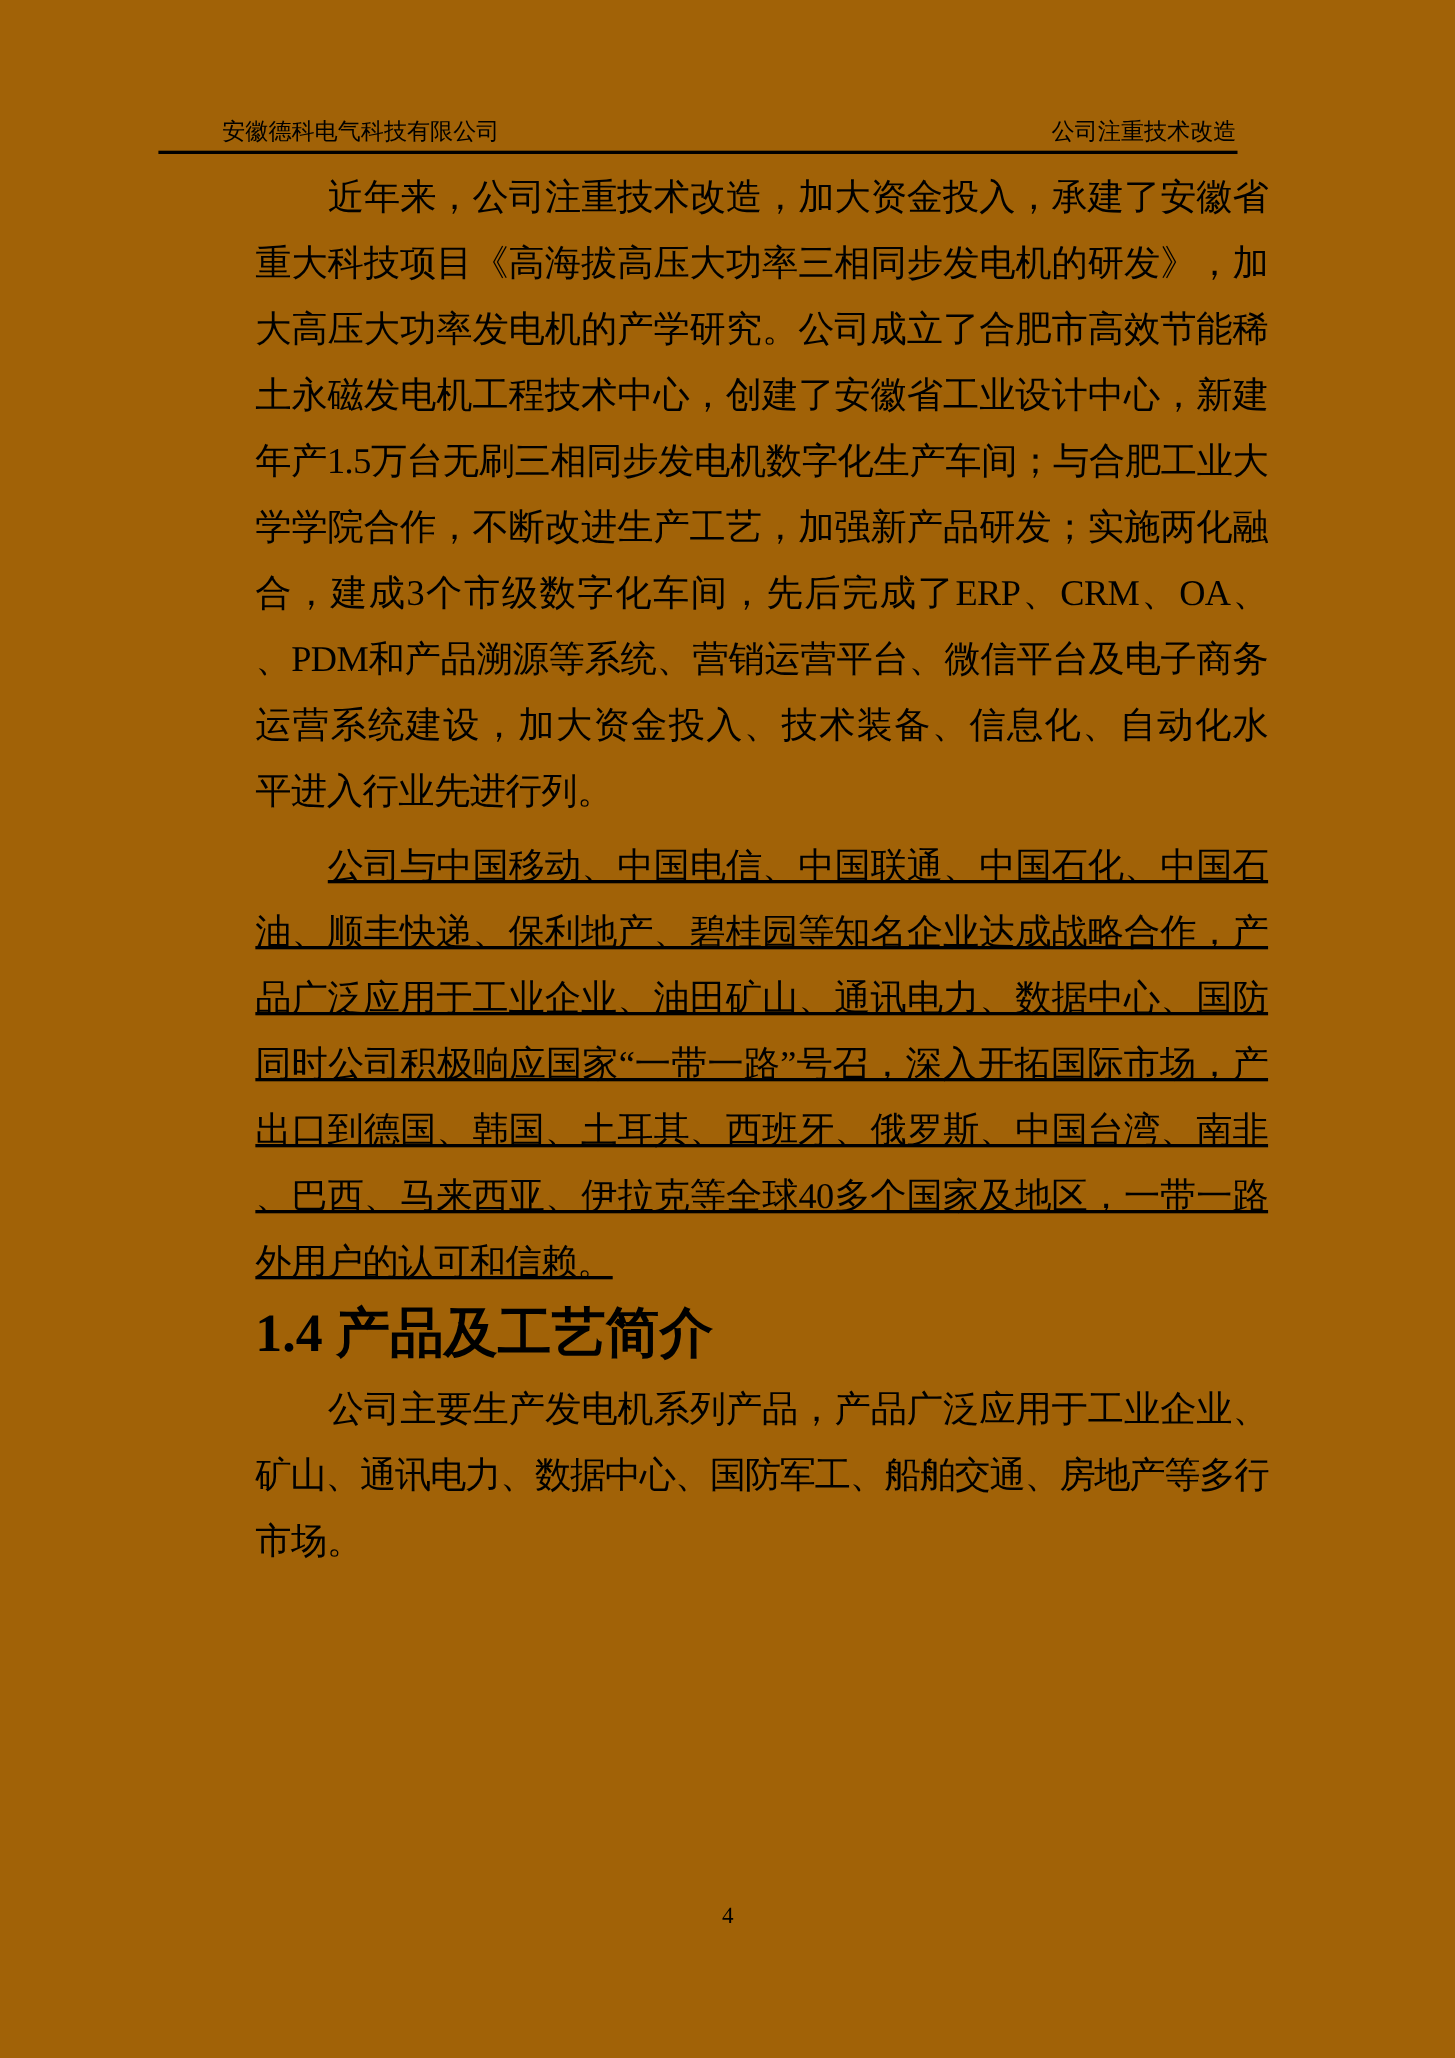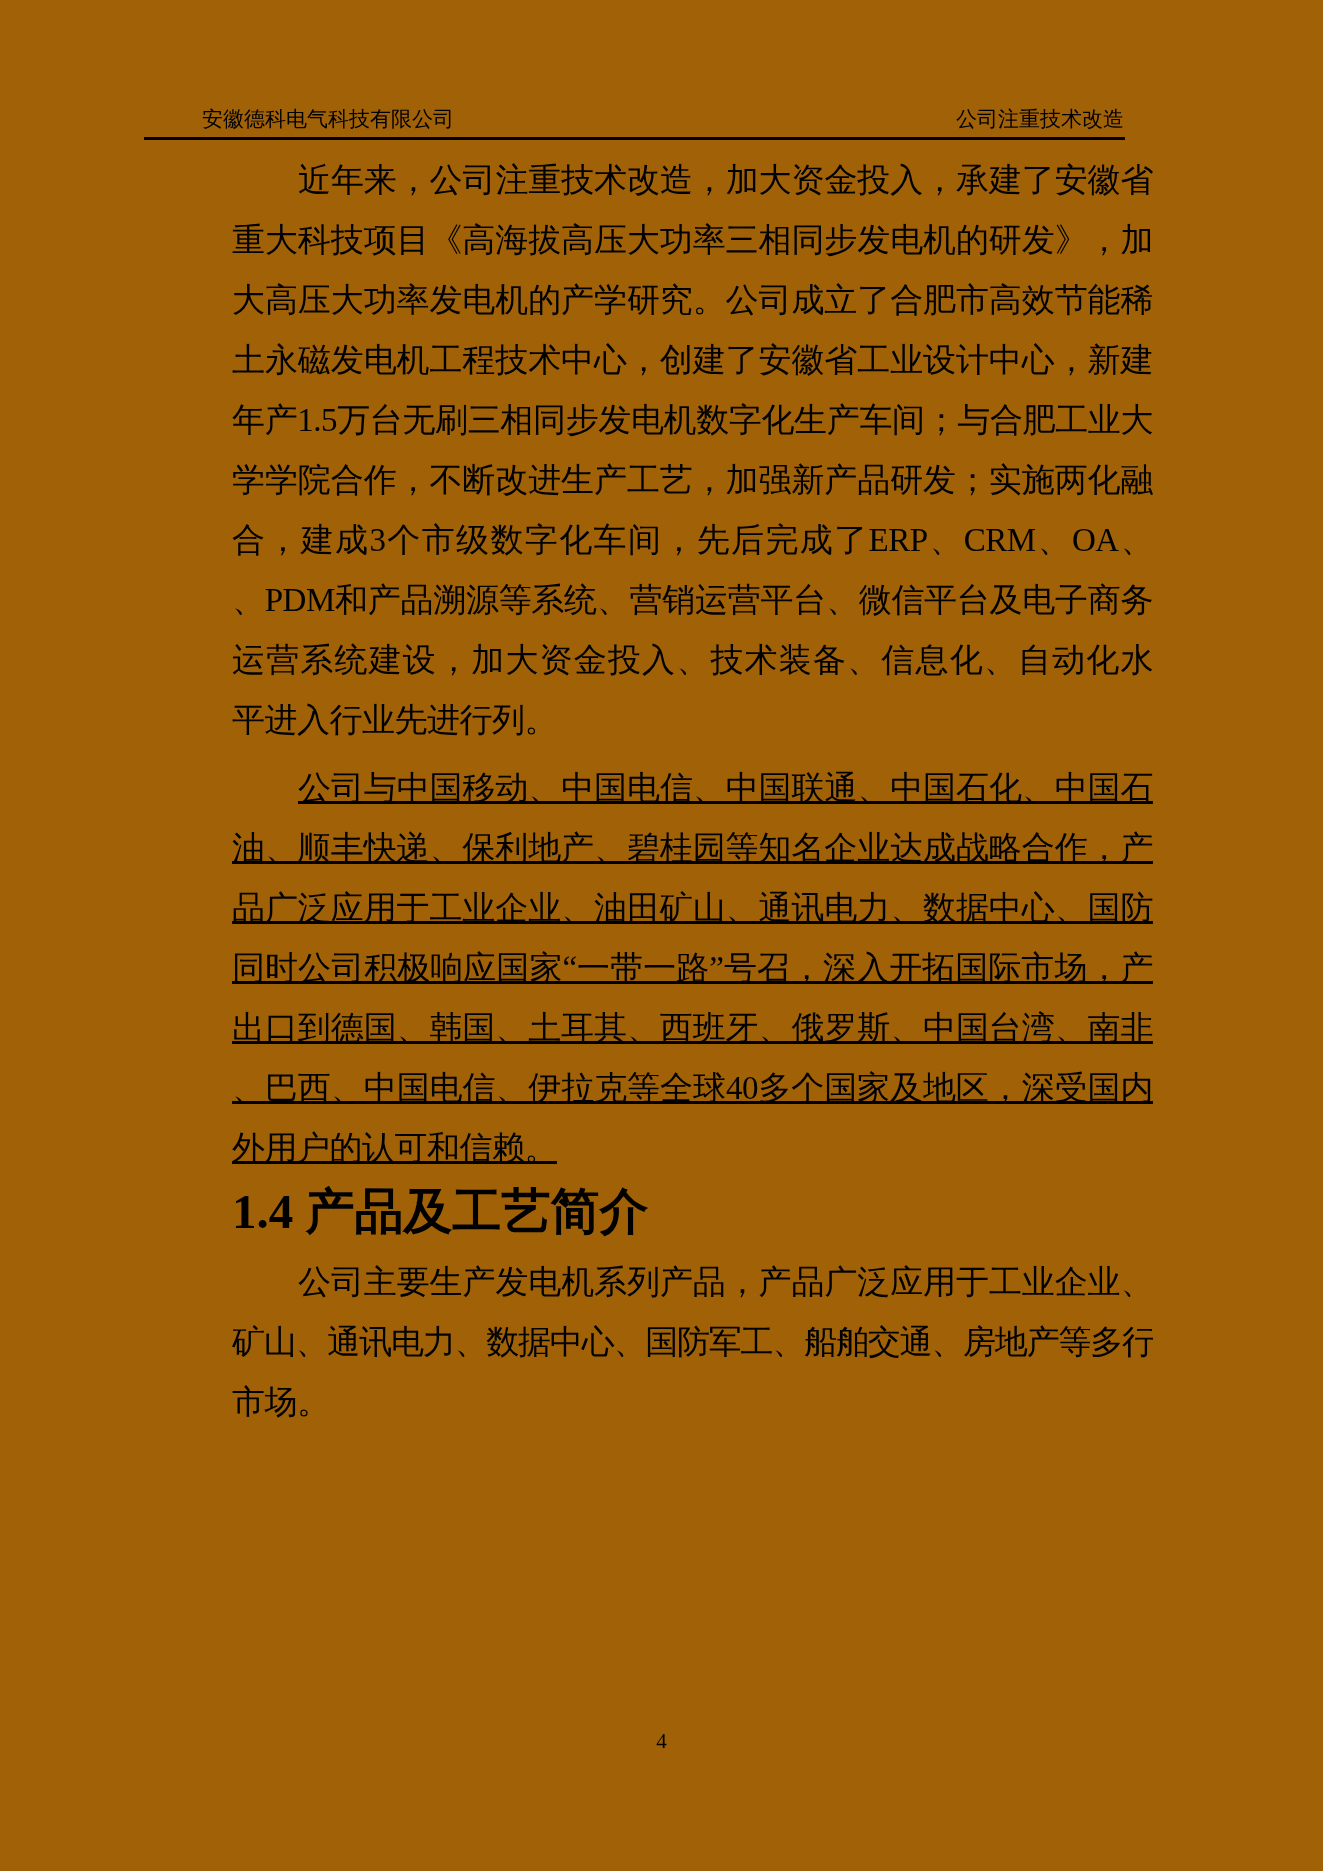--- a/index.html
+++ b/index.html
@@ -112,21 +112,21 @@
       <div class="line">运营系统建设，加大资金投入、技术装备、信息化、自动化水</div>
       <div class="line last">平进入行业先进行列。</div>
     </div>
 
     <div class="para p2">
       <div class="line indent">公司与中国移动、中国电信、中国联通、中国石化、中国石</div>
       <div class="line">油、顺丰快递、保利地产、碧桂园等知名企业达成战略合作，产</div>
       <div class="line">品广泛应用于工业企业、油田矿山、通讯电力、数据中心、国防</div>
       <div class="line">同时公司积极响应国家“一带一路”号召，深入开拓国际市场，产品</div>
       <div class="line">出口到德国、韩国、土耳其、西班牙、俄罗斯、中国台湾、南非</div>
-      <div class="line">、巴西、中国电信、伊拉克等全球40多个国家及地区，深受国内</div>
+      <div class="line">、巴西、马来西亚、伊拉克等全球40多个国家及地区，一带一路</div>
       <div class="line last">外用户的认可和信赖。</div>
     </div>
 
     <h2 class="section-heading">1.4 产品及工艺简介</h2>
 
     <div class="para p3">
       <div class="line indent">公司主要生产发电机系列产品，产品广泛应用于工业企业、油田</div>
       <div class="line tight">矿山、通讯电力、数据中心、国防军工、船舶交通、房地产等多行业</div>
       <div class="line last">市场。</div>
     </div>

